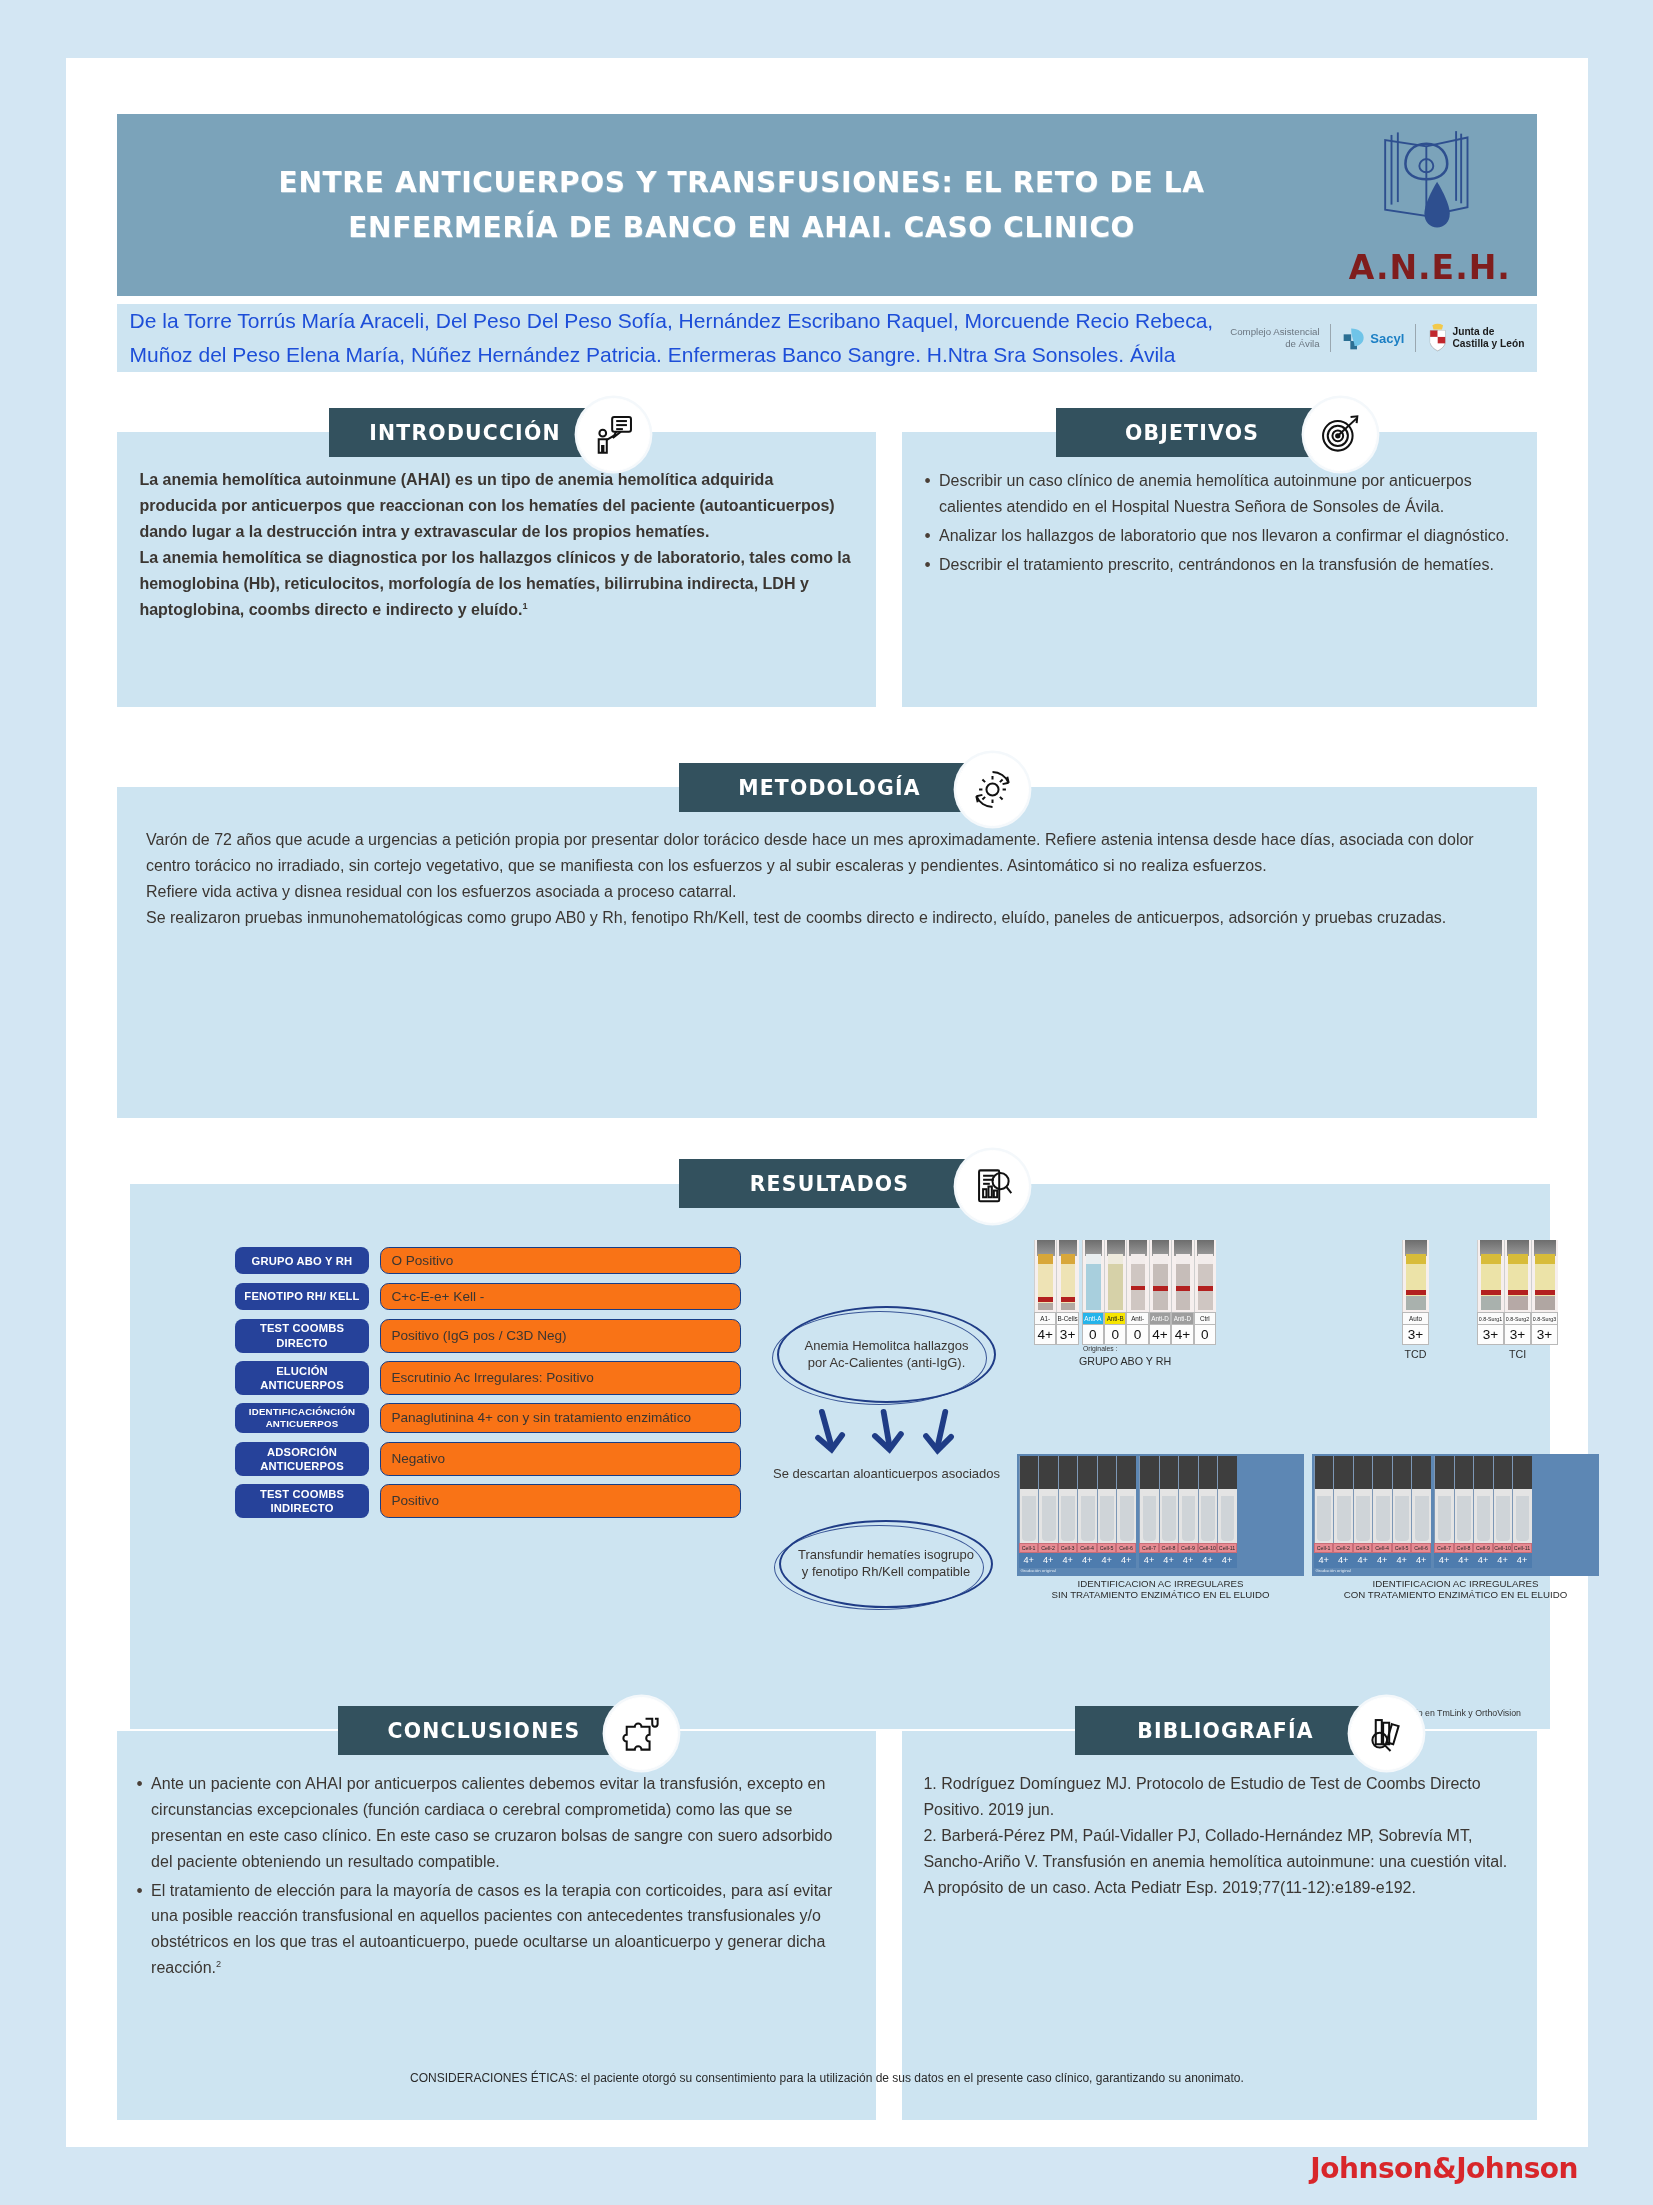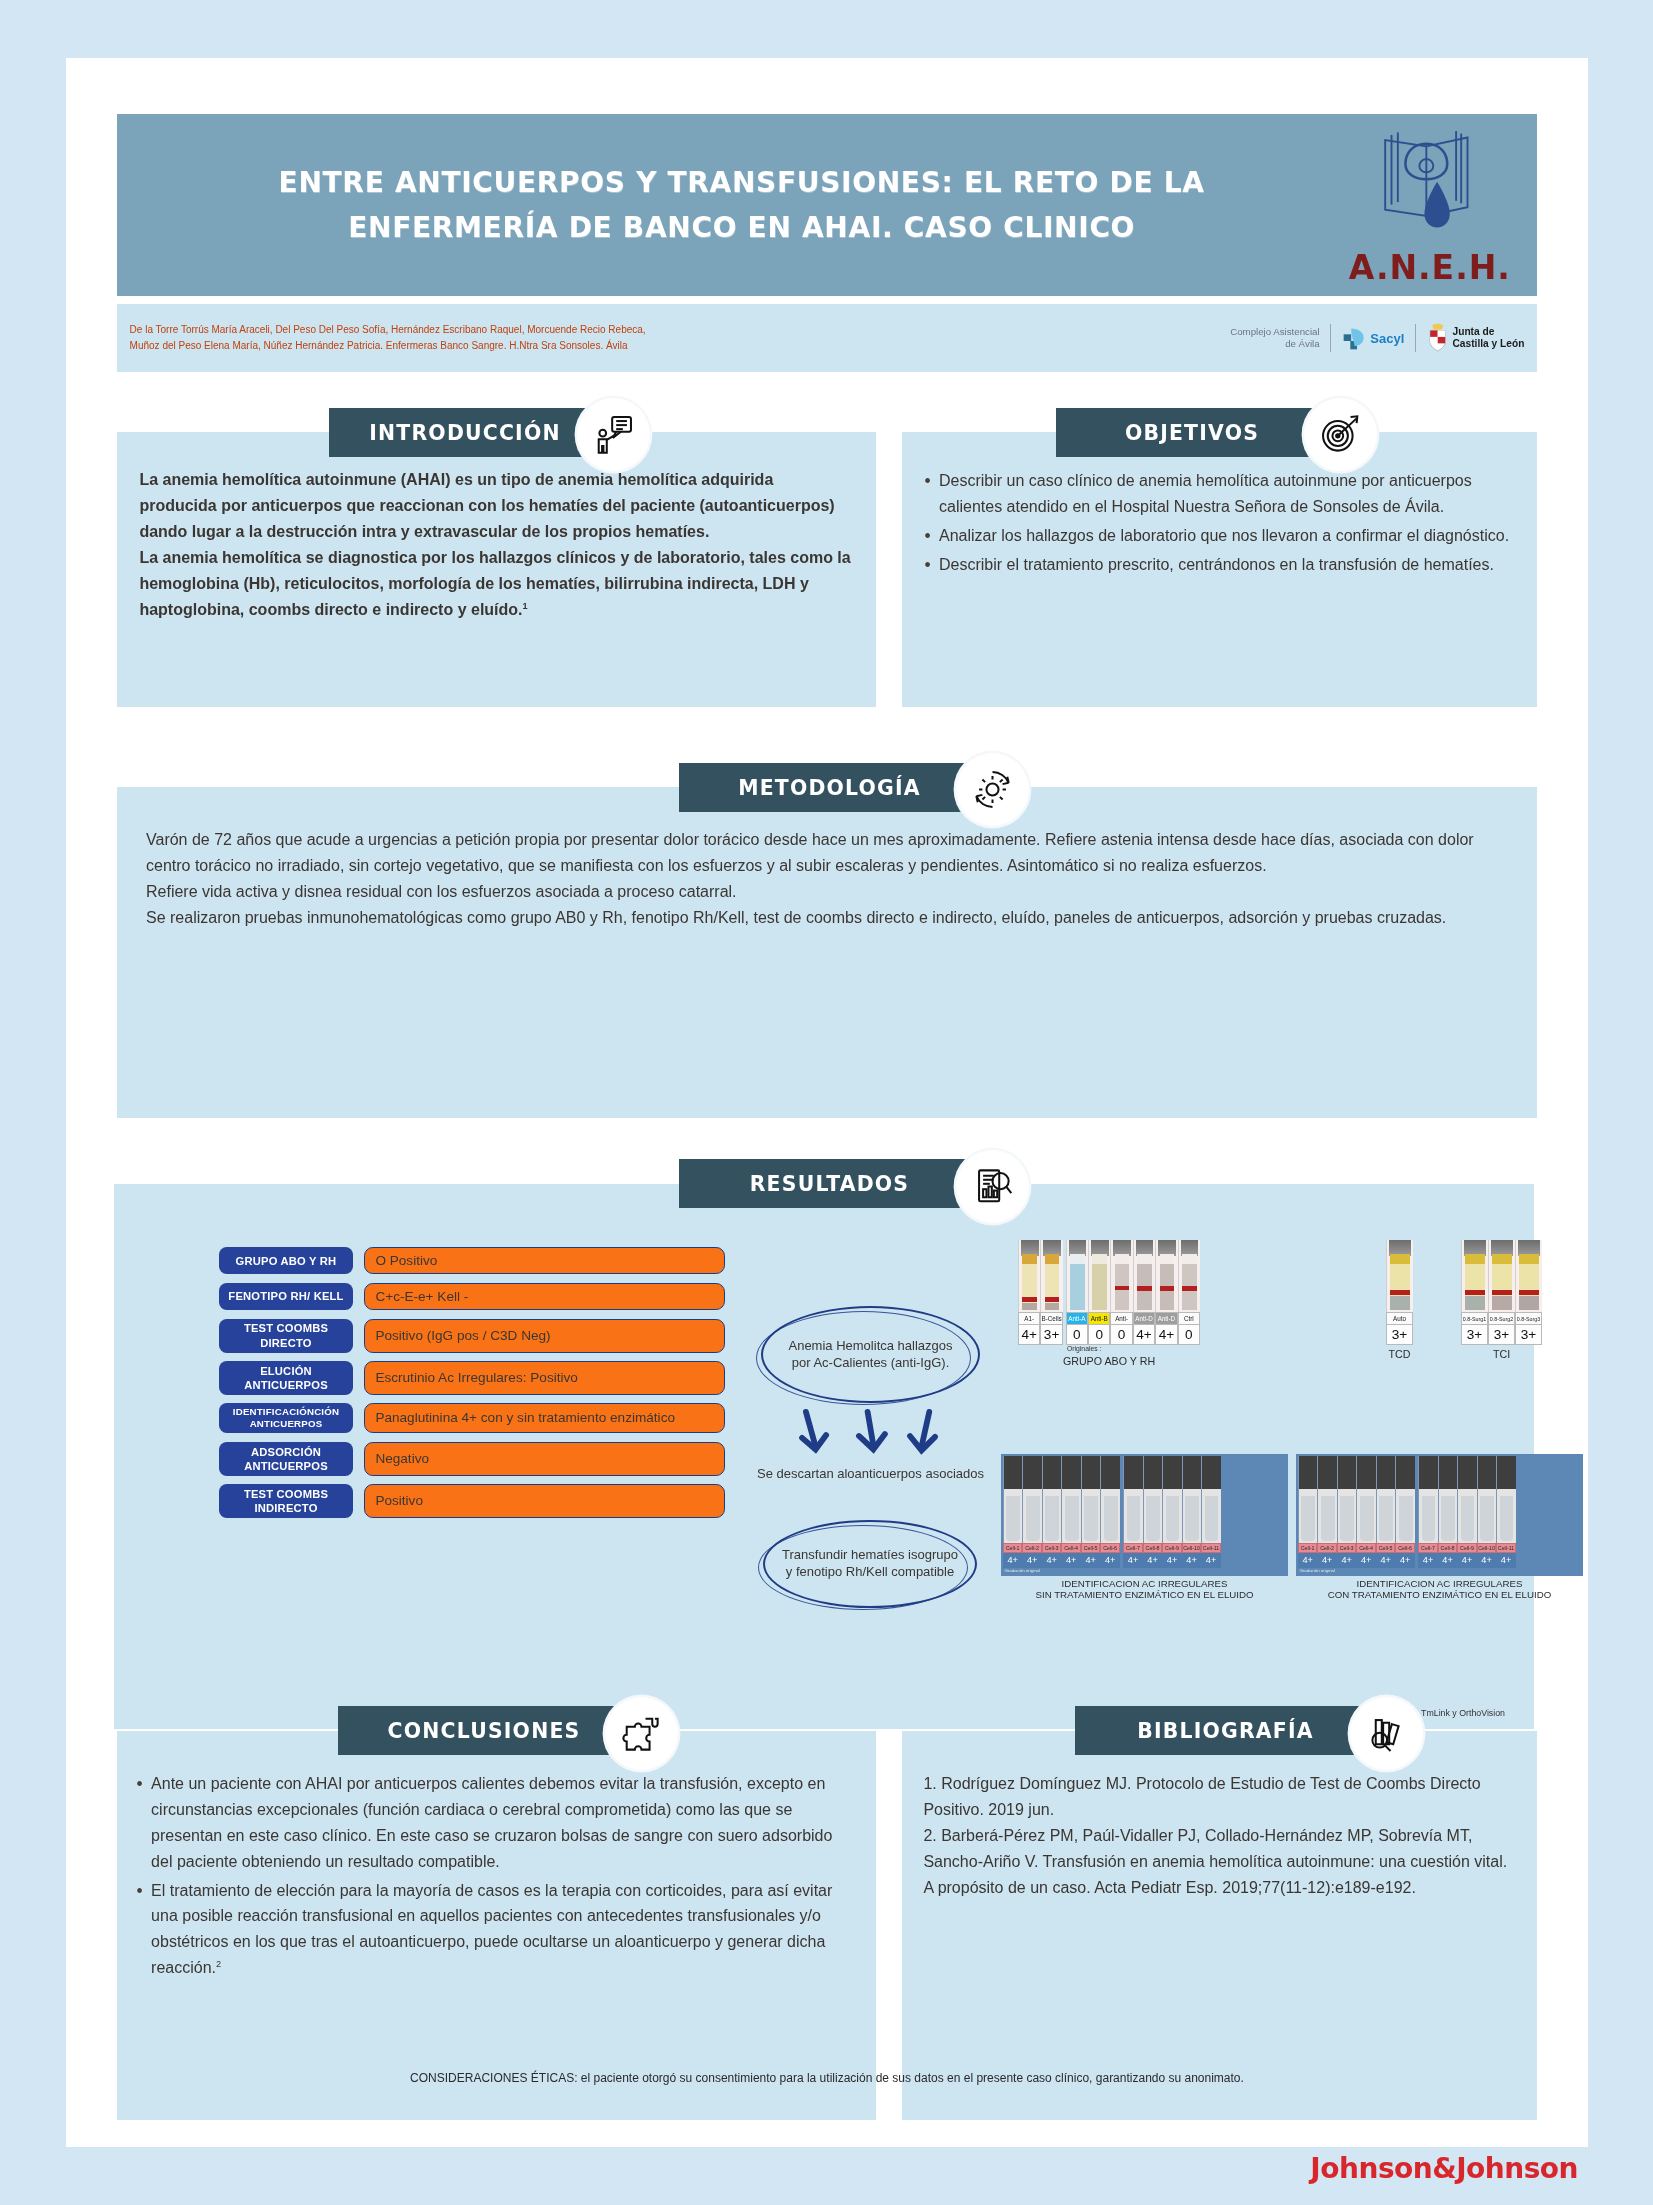--- a/index.html
+++ b/index.html
@@ -51,21 +51,21 @@
 
   .author-band {
     position: absolute; left: 117px; top: 304px;
     width: 1420px; height: 68px;
     background: #cde4f1;
     display: flex; align-items: center;
     padding: 0 12.6px;
   }
   .author-lines {
     flex: 1;
-    font-size: 10px; line-height: 1.6; color: #c2410c;
+    font-size: 21px; line-height: 1.6; color: #1d4ed8;
     font-family: "Liberation Sans", sans-serif;
   }
   .inst-logos {
     display: flex; align-items: center; gap: 10.7px;
     font-size: 9.2px; color: #5b6770;
   }
   .inst-sep { width: 1px; height: 28px; background: #9aa7b0; }
   .inst-complejo { text-align: right; line-height: 1.28; font-size: 9.7px; color: #6b7680; }
   .sacyl { display: flex; align-items: center; gap: 3.4px; }
   .sacyl-mark { width: 25px; height: 25px; position: relative; }
@@ -363,21 +363,21 @@
         <line x1="18" y1="22" x2="34" y2="22"></line>
         <line x1="18" y1="28" x2="28" y2="28"></line>
       <rect x="18" y="36" width="5" height="12"></rect>
         <rect x="26" y="32" width="5" height="16"></rect>
         <rect x="34" y="38" width="5" height="10"></rect>
       <circle cx="44" cy="24" r="12"></circle>
         <line x1="53" y1="33" x2="60" y2="42"></line>
     </svg>
   </div>
 
-  <div class="panel" style="left:48px; top:1126px; width:1420px; height:545px;padding-left:32px;">
+  <div class="panel" style="left:64px; top:1126px; width:1420px; height:545px;padding-left:32px;">
 
     <div style="position:absolute; left:105px; top:63px; width:506px;">
       <div class="res-row">
         <div class="res-key">GRUPO ABO Y RH</div>
         <div class="res-val">O Positivo</div>
       </div>
       <div class="res-row">
         <div class="res-key">FENOTIPO RH/ KELL</div>
         <div class="res-val">C+c-E-e+ Kell -</div>
       </div>

